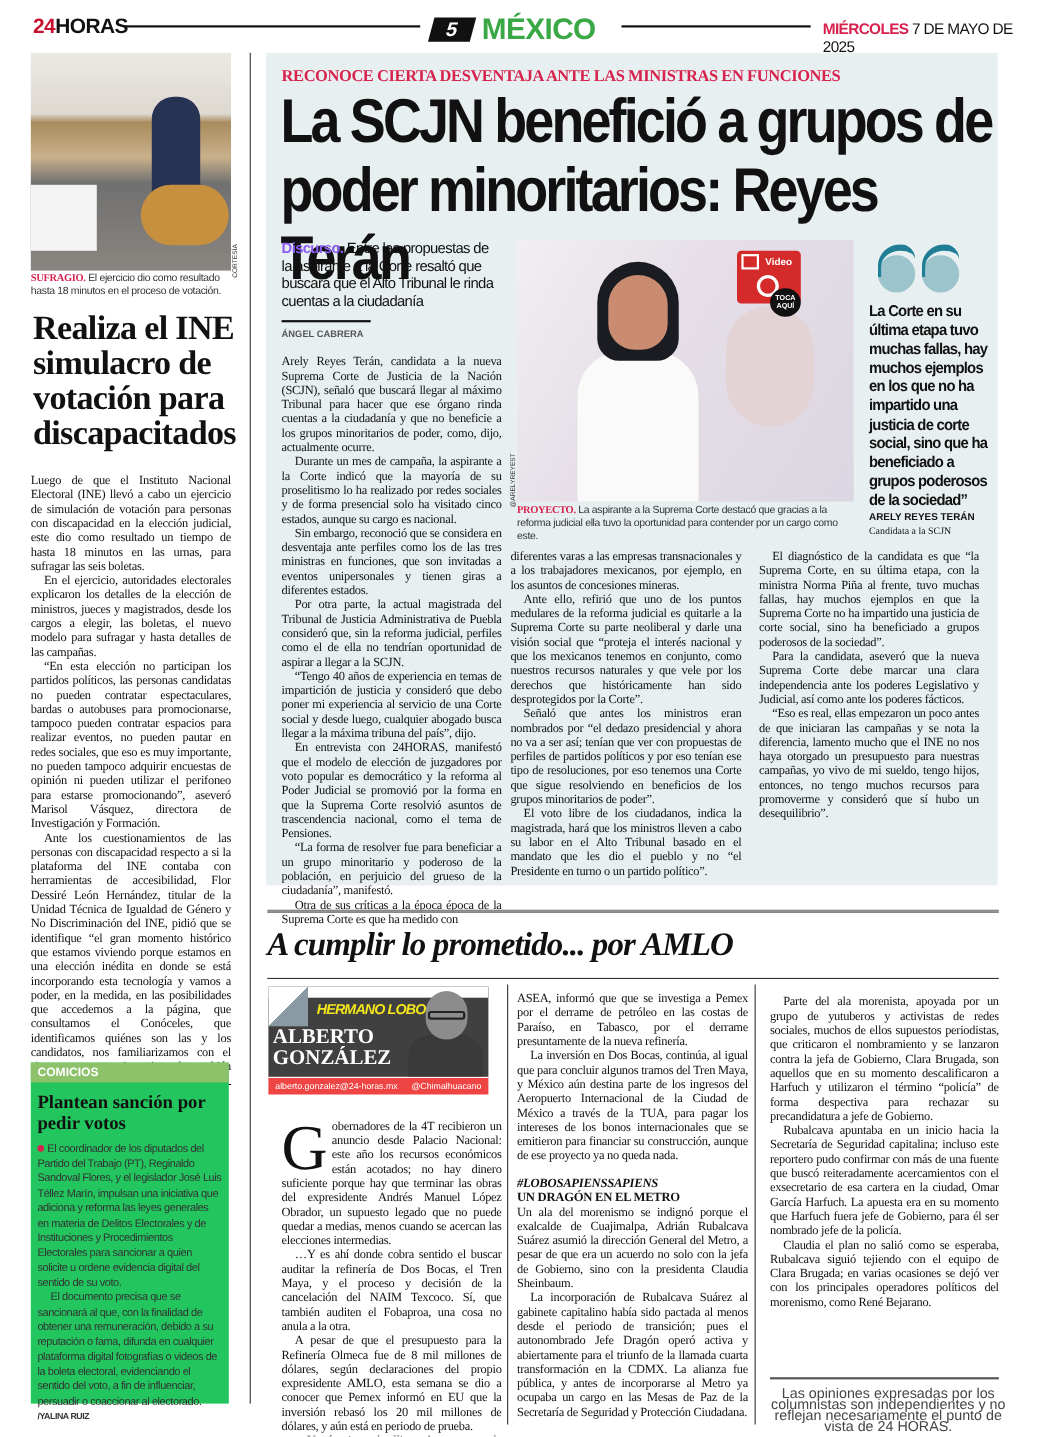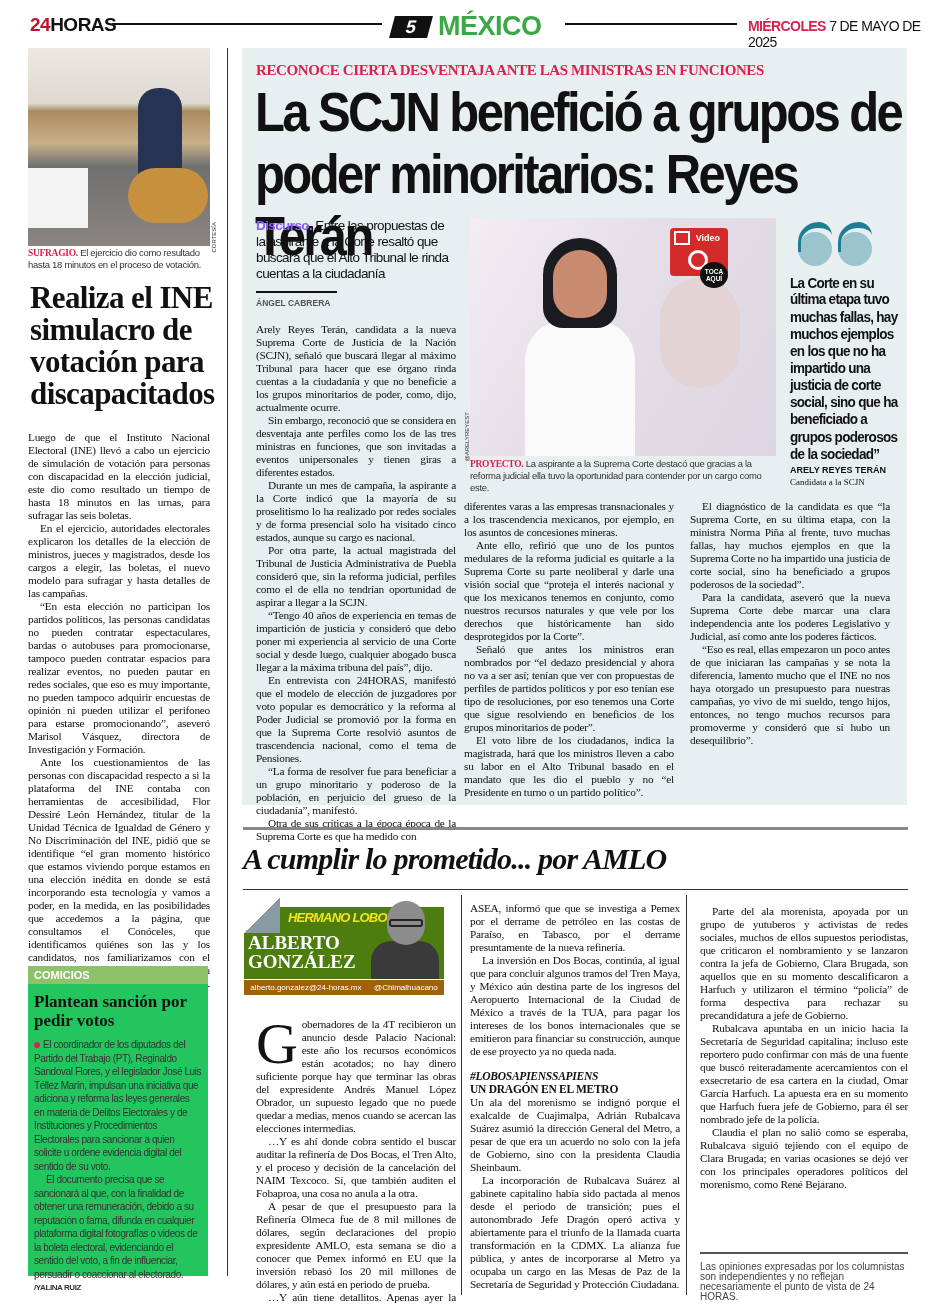--- a/index.html
+++ b/index.html
@@ -55,34 +55,34 @@
 .quote-marks{left:798px;top:222px;width:80px;height:44px}
 .qm{position:absolute;top:0;width:34px;height:44px}
 .qm .c{position:absolute;bottom:0;left:0;width:34px;height:34px;border-radius:50%;background:#9cc4cc}
 .qm .a{position:absolute;top:0;left:0;width:34px;height:30px;border-top:6px solid #1f7d96;border-left:3px solid #1f7d96;border-radius:30px 20px 0 0}
 .pull{left:790px;top:275px;width:110px;font-family:"Liberation Sans",sans-serif;font-weight:bold;font-size:13.5px;line-height:16.3px;letter-spacing:-.7px;transform:scaleY(1.05);transform-origin:top left}
 .pull-name{left:790px;top:465px;font-family:"Liberation Sans",sans-serif;font-weight:bold;font-size:9px}
 .pull-role{left:790px;top:477px;font-family:Liberation Serif, serif;font-size:9px}
 
 .dbl{height:3px;border-top:2px solid #888;border-bottom:1px solid #888}
 .col-title{left:243px;top:842px;font-family:"Liberation Serif",serif;font-style:italic;font-size:30px;letter-spacing:-.8px}
-.colbox{left:244px;top:897px;width:200px;height:82px;background:#4d7c0f;overflow:hidden}
+.colbox{left:244px;top:897px;width:200px;height:82px;background:#404040;overflow:hidden}
 .colbox .tri{position:absolute;left:0;top:0;width:36px;height:36px;background:linear-gradient(135deg,#fff 50%,#8a9aa3 50%)}
 .colbox .band{position:absolute;left:0;top:0;width:200px;height:10px;background:#fff}
 .colbox .hl{position:absolute;left:44px;top:13px;font-family:"Liberation Sans",sans-serif;font-weight:bold;font-style:italic;font-size:13px;color:#f2e51c;letter-spacing:-.8px}
 .colbox .nm{position:absolute;left:4px;top:36px;font-family:"Liberation Serif",serif;font-weight:bold;font-size:19px;line-height:19px;color:#fff}
 .colbox .pic{position:absolute;left:125px;top:4px;width:70px;height:78px}
 .colbox .pic .h{position:absolute;left:18px;top:0;width:38px;height:44px;background:#8c8c8c;border-radius:19px}
 .colbox .pic .b{position:absolute;left:2px;top:40px;width:68px;height:40px;background:#3a3a3a;border-radius:20px 20px 0 0}
 .colbox .pic .g{position:absolute;left:20px;top:18px;width:34px;height:8px;border:2px solid #222;border-radius:3px}
-.colfoot{left:244px;top:979px;width:200px;height:16px;background:#a16207;color:#fff;font-family:"Liberation Sans",sans-serif;font-size:8px;line-height:16px;display:flex;justify-content:space-around;border-top:1px solid #fff}
+.colfoot{left:244px;top:979px;width:200px;height:16px;background:#ef4444;color:#fff;font-family:"Liberation Sans",sans-serif;font-size:8px;line-height:16px;display:flex;justify-content:space-around;border-top:1px solid #fff}
 .dropcap{float:left;font-size:58px;line-height:48px;margin:2px 4px 0 0;font-family:"Liberation Serif",serif}
 .subh{font-weight:bold;font-size:11.5px;line-height:13px}
 .subh i{font-style:italic}
-.disclaimer{left:700px;top:1262px;width:215px;text-align:left;font-family:"Liberation Sans",sans-serif;font-size:10px;line-height:10px;color:#444}
+.disclaimer{left:700px;top:1262px;width:215px;text-align:center;font-family:"Liberation Sans",sans-serif;font-size:13px;line-height:10px;color:#444}
 </style>
 </head>
 <body>
 
 <div class="abs logo"><b>24</b><span>HORAS</span></div>
 <div class="abs hline" style="left:112px;top:23px;width:270px"></div>
 <div class="abs secnum">5</div>
 <div class="abs secname">MÉXICO</div>
 <div class="abs hline" style="left:565px;top:23px;width:172px"></div>
 <div class="abs date"><b>MIÉRCOLES</b> <span>7 DE MAYO DE 2025</span></div>
@@ -115,22 +115,22 @@
 
 <div class="abs panel"></div>
 <div class="abs kicker">RECONOCE CIERTA DESVENTAJA ANTE LAS MINISTRAS EN FUNCIONES</div>
 <h1 class="abs headline">La SCJN benefició a grupos de poder minoritarios: Reyes Terán</h1>
 <div class="abs dek"><b>Discurso.</b> <span>Entre las propuestas de la aspirante a la Corte resaltó que buscará que el Alto Tribunal le rinda cuentas a la ciudadanía</span></div>
 <div class="abs dekrule"></div>
 <div class="abs author">ÁNGEL CABRERA</div>
 
 <div class="abs body" style="left:256px;top:323px;width:200px">
   <p class="ni">Arely Reyes Terán, candidata a la nueva Suprema Corte de Justicia de la Nación (SCJN), señaló que buscará llegar al máximo Tribunal para hacer que ese órgano rinda cuentas a la ciudadanía y que no beneficie a los grupos minoritarios de poder, como, dijo, actualmente ocurre.</p>
+  <p>Durante un mes de campaña, la aspirante a la Corte indicó que la mayoría de su proselitismo lo ha realizado por redes sociales y de forma presencial solo ha visitado cinco estados, aunque su cargo es nacional.</p>
   <p>Sin embargo, reconoció que se considera en desventaja ante perfiles como los de las tres ministras en funciones, que son invitadas a eventos unipersonales y tienen giras a diferentes estados.</p>
-  <p>Durante un mes de campaña, la aspirante a la Corte indicó que la mayoría de su proselitismo lo ha realizado por redes sociales y de forma presencial solo ha visitado cinco estados, aunque su cargo es nacional.</p>
   <p>Por otra parte, la actual magistrada del Tribunal de Justicia Administrativa de Puebla consideró que, sin la reforma judicial, perfiles como el de ella no tendrían oportunidad de aspirar a llegar a la SCJN.</p>
   <p>“Tengo 40 años de experiencia en temas de impartición de justicia y consideró que debo poner mi experiencia al servicio de una Corte social y desde luego, cualquier abogado busca llegar a la máxima tribuna del país”, dijo.</p>
   <p>En entrevista con 24HORAS, manifestó que el modelo de elección de juzgadores por voto popular es democrático y la reforma al Poder Judicial se promovió por la forma en que la Suprema Corte resolvió asuntos de trascendencia nacional, como el tema de Pensiones.</p>
   <p>“La forma de resolver fue para beneficiar a un grupo minoritario y poderoso de la población, en perjuicio del grueso de la ciudadanía”, manifestó.</p>
   <p>Otra de sus críticas a la época época de la Suprema Corte es que ha medido con</p>
 </div>
 
 <div class="abs photo2">
   <div class="bgface"></div>
   <div class="woman">
@@ -156,21 +156,21 @@
   <div class="qm" style="left:40px">
       <div class="c"></div>
       <div class="a"></div>
     </div>
 </div>
 <div class="abs pull">La Corte en su última etapa tuvo muchas fallas, hay muchos ejemplos en los que no ha impartido una justicia de corte social, sino que ha beneficiado a grupos poderosos de la sociedad”</div>
 <div class="abs pull-name">ARELY REYES TERÁN</div>
 <div class="abs pull-role">Candidata a la SCJN</div>
 
 <div class="abs body" style="left:464px;top:500px;width:210px">
-  <p class="ni">diferentes varas a las empresas transnacionales y a los trascendencia mexicanos, por ejemplo, en los asuntos de concesiones mineras.</p>
+  <p class="ni">diferentes varas a las empresas transnacionales y a los trabajadores mexicanos, por ejemplo, en los asuntos de concesiones mineras.</p>
   <p>Ante ello, refirió que uno de los puntos medulares de la reforma judicial es quitarle a la Suprema Corte su parte neoliberal y darle una visión social que “proteja el interés nacional y que los mexicanos tenemos en conjunto, como nuestros recursos naturales y que vele por los derechos que históricamente han sido desprotegidos por la Corte”.</p>
   <p>Señaló que antes los ministros eran nombrados por “el dedazo presidencial y ahora no va a ser así; tenían que ver con propuestas de perfiles de partidos políticos y por eso tenían ese tipo de resoluciones, por eso tenemos una Corte que sigue resolviendo en beneficios de los grupos minoritarios de poder”.</p>
   <p>El voto libre de los ciudadanos, indica la magistrada, hará que los ministros lleven a cabo su labor en el Alto Tribunal basado en el mandato que les dio el pueblo y no “el Presidente en turno o un partido político”.</p>
 </div>
 <div class="abs body" style="left:690px;top:500px;width:200px">
   <p>El diagnóstico de la candidata es que “la Suprema Corte, en su última etapa, con la ministra Norma Piña al frente, tuvo muchas fallas, hay muchos ejemplos en que la Suprema Corte no ha impartido una justicia de corte social, sino ha beneficiado a grupos poderosos de la sociedad”.</p>
   <p>Para la candidata, aseveró que la nueva Suprema Corte debe marcar una clara independencia ante los poderes Legislativo y Judicial, así como ante los poderes fácticos.</p>
   <p>“Eso es real, ellas empezaron un poco antes de que iniciaran las campañas y se nota la diferencia, lamento mucho que el INE no nos haya otorgado un presupuesto para nuestras campañas, yo vivo de mi sueldo, tengo hijos, entonces, no tengo muchos recursos para promoverme y consideró que sí hubo un desequilibrio”.</p>
 </div>
 
@@ -189,21 +189,21 @@
       <div class="g"></div>
     </div>
 </div>
 <div class="abs colfoot">
   <span>alberto.gonzalez@24-horas.mx</span>
   <span>@Chimalhuacano</span>
 </div>
 
 <div class="abs body" style="left:256px;top:1018px;width:200px">
   <p class="ni"><span class="dropcap">G</span><span>obernadores de la 4T recibieron un anuncio desde Palacio Nacional: este año los recursos económicos están acotados; no hay dinero suficiente porque hay que terminar las obras del expresidente Andrés Manuel López Obrador, un supuesto legado que no puede quedar a medias, menos cuando se acercan las elecciones intermedias.</span></p>
-  <p>…Y es ahí donde cobra sentido el buscar auditar la refinería de Dos Bocas, el Tren Alto, y el proceso y decisión de la cancelación del NAIM Texcoco. Sí, que también auditen el Fobaproa, una cosa no anula a la otra.</p>
+  <p>…Y es ahí donde cobra sentido el buscar auditar la refinería de Dos Bocas, el Tren Maya, y el proceso y decisión de la cancelación del NAIM Texcoco. Sí, que también auditen el Fobaproa, una cosa no anula a la otra.</p>
   <p>A pesar de que el presupuesto para la Refinería Olmeca fue de 8 mil millones de dólares, según declaraciones del propio expresidente AMLO, esta semana se dio a conocer que Pemex informó en EU que la inversión rebasó los 20 mil millones de dólares, y aún está en periodo de prueba.</p>
   <p>…Y aún tiene detallitos. Apenas ayer la Agencia de Seguridad, Energía y Ambiente,</p>
 </div>
 <div class="abs vrule" style="left:461px;top:895px;height:400px"></div>
 
 <div class="abs body" style="left:470px;top:902px;width:210px">
   <p class="ni">ASEA, informó que que se investiga a Pemex por el derrame de petróleo en las costas de Paraíso, en Tabasco, por el derrame presuntamente de la nueva refinería.</p>
   <p>La inversión en Dos Bocas, continúa, al igual que para concluir algunos tramos del Tren Maya, y México aún destina parte de los ingresos del Aeropuerto Internacional de la Ciudad de México a través de la TUA, para pagar los intereses de los bonos internacionales que se emitieron para financiar su construcción, aunque de ese proyecto ya no queda nada.</p>
   <p class="ni subh" style="margin-top:12px"><i>#LOBOSAPIENSSAPIENS</i></p>
   <p class="ni subh">UN DRAGÓN EN EL METRO</p>

